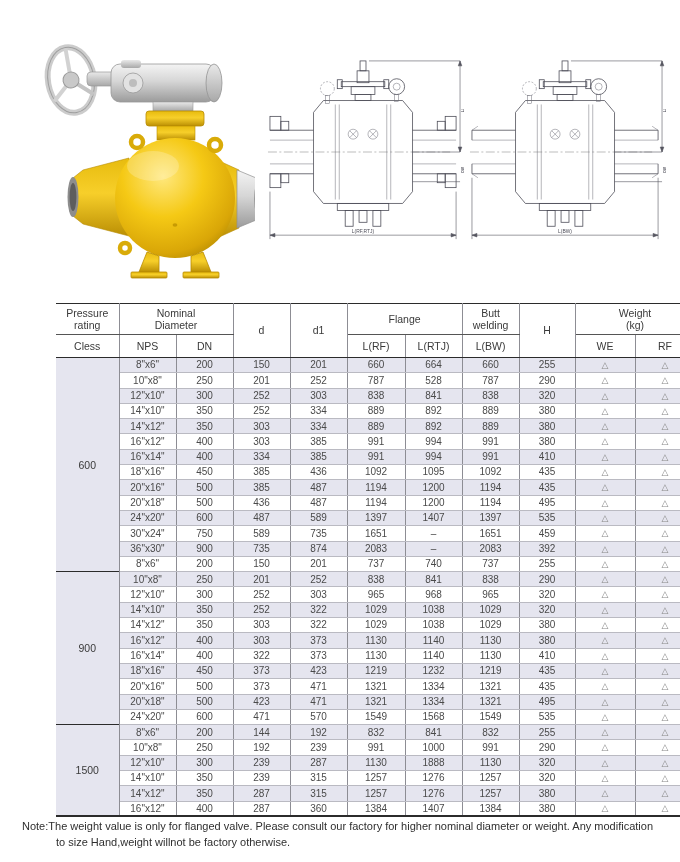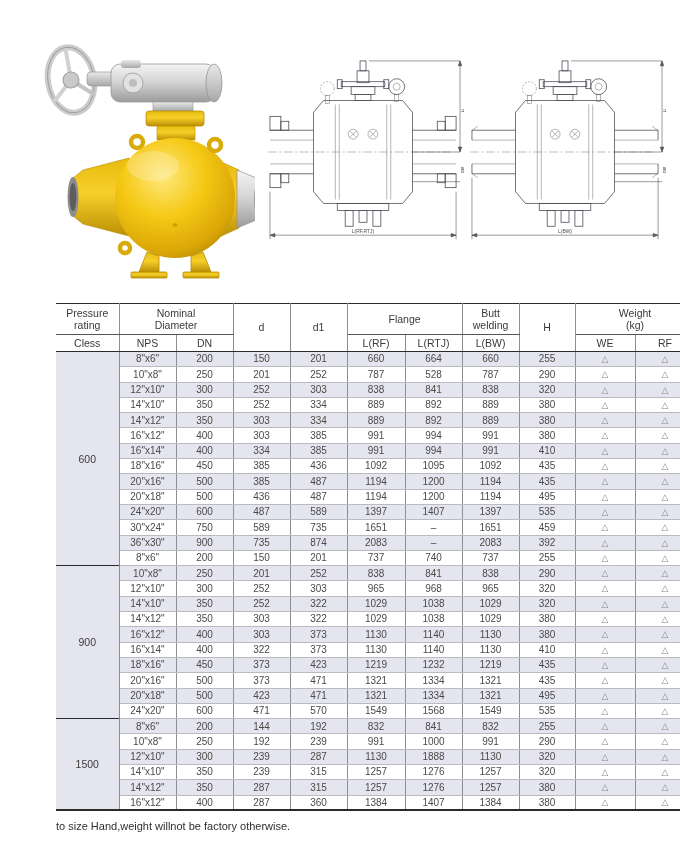--- a/index.html
+++ b/index.html
@@ -44,21 +44,21 @@
     white-space:nowrap;
   }
   .spec th:first-child, .spec td.class-cell { border-left:none; }
   .spec th:last-child, .spec tr td:last-child { border-right:1px solid #8d8d94;margin-left:20px; }
   .spec thead th {
     font-weight:normal; color:#3a3a3a; font-size:10.5px;
     border-bottom:1px solid #555;
     white-space:pre-line;
   }
   .spec thead tr.h1 th { height:31px; }
-  .spec thead tr.h2 th { height:17px; }
+  .spec thead tr.h2 th { height:23px; }
   .spec thead tr.h2 th { border-bottom:1.8px solid #2b2b2b; }
   .spec thead th[rowspan] { border-bottom:1.8px solid #2b2b2b; }
   .spec tbody td { height:15.3px; font-size:10px; border-bottom:1px solid #babac2; }
   .spec tbody tr.alt td { background:#e5e5ef; }
   .spec tbody td.class-cell { background:#fff; font-size:10.5px; color:#3a3a3a; border-bottom:none; }
   .spec tbody tr.group-start td { border-top:1.8px solid #2b2b2b; }
   .spec tbody td.sym { color:#8a8a8a; font-size:9px; }
 
   
   .note {
@@ -660,14 +660,15 @@
           <td>1384</td>
           <td>380</td>
           <td class="sym">△</td>
           <td class="sym">△</td>
         </tr>
       </tbody>
   </table>
 </div>
 
 <div class="note">
+  <div>Note:The weight value is only for flanged valve. Please consult our factory for higher nominal diameter or weight. Any modification</div>
   <div class="l2">to size Hand,weight willnot be factory otherwise.</div>
 </div>
 
 </body></html>

